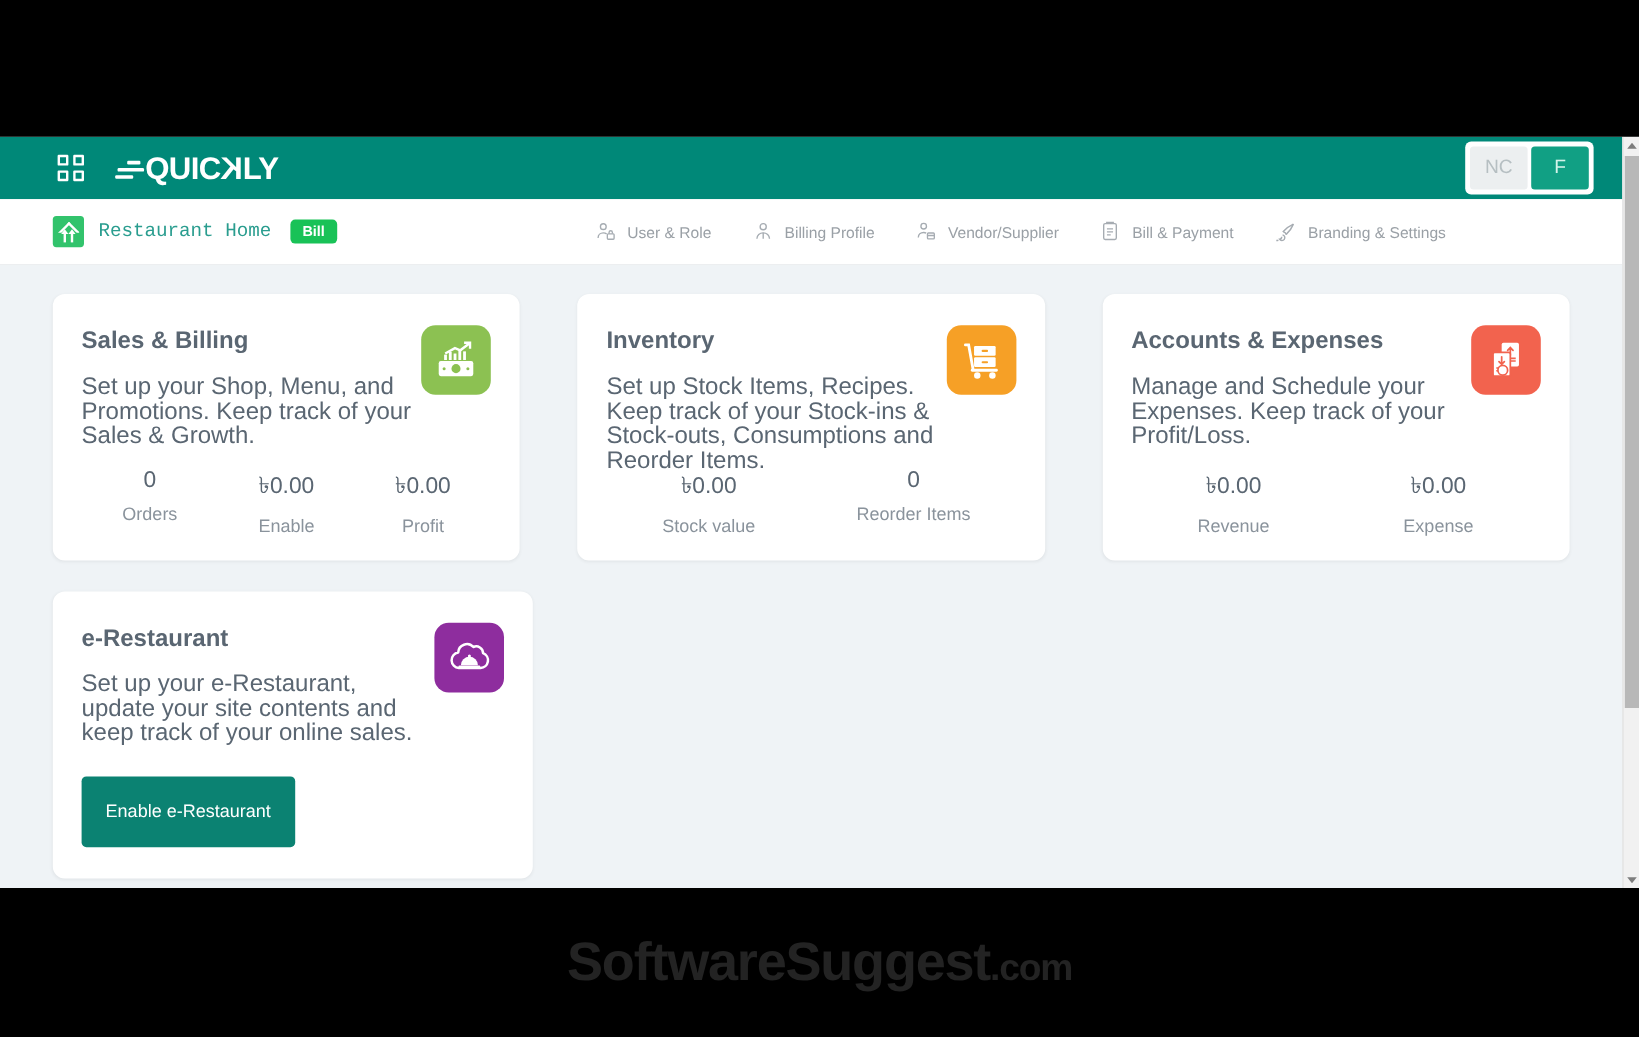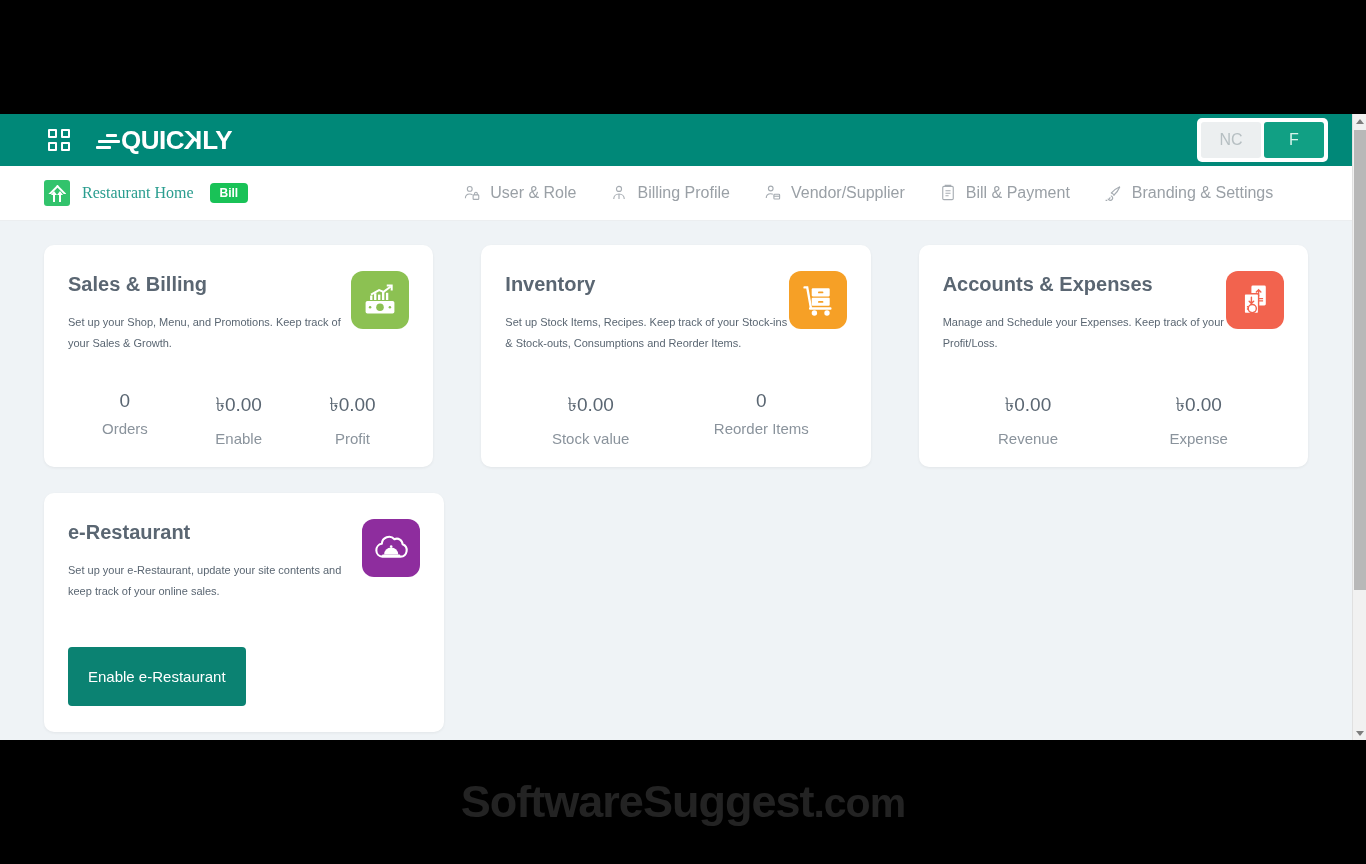--- a/index.html
+++ b/index.html
@@ -98,21 +98,21 @@
     align-items: center;
   }
   .seg {
     display: flex;
     background: #ffffff;
     border-radius: 5px;
     padding: 4px;
     gap: 3px;
   }
   .seg .opt {
-    width: 60px;
+    width: 48px;
     height: 36px;
     display: flex;
     align-items: center;
     justify-content: center;
     font-size: 16px;
     border-radius: 3px;
     cursor: pointer;
     font-family: "Liberation Sans", sans-serif;
   }
   .seg .opt.inactive { background: #eceff0; color: #b6bfc2; }
@@ -172,21 +172,21 @@
     left: -2px; top: -3px;
     border-left: 3px solid transparent;
     border-right: 3px solid transparent;
     border-bottom: 4px solid #ffffff;
   }
 
   .home-text {
     margin-left: 12px;
     color: #2a9d8f;
     font-size: 16px;
-    font-family: Liberation Serif, serif;
+    font-family: Liberation Mono, monospace;
   }
   .free-badge {
     margin-left: 16px;
     background: #19c257;
     color: #ffffff;
     font-size: 12px;
     font-weight: 700;
     border-radius: 4px;
     padding: 4px 10px;
     line-height: 1;
@@ -197,21 +197,21 @@
     margin-left: 215px;
     display: flex;
     align-items: center;
     gap: 34px;
   }
   .nav-item {
     display: flex;
     align-items: center;
     gap: 9px;
     color: #9aa0a6;
-    font-size: 16px;
+    font-size: 13px;
     cursor: pointer;
     white-space: nowrap;
     font-family: "Liberation Sans", sans-serif;
   }
   .nav-item svg { flex: none; display: block; }
 
   
   .content {
     position: absolute;
     left: 0; top: 107px;
@@ -245,21 +245,21 @@
   }
   .card-title {
     font-size: 20px;
     color: #5a6672;
     font-weight: 600;
     font-family: "Liberation Sans", sans-serif;
     padding-top: 6px;
   }
   .card-desc {
     margin-top: 16px;
-    font-size: 11px;
+    font-size: 20px;
     line-height: 20.5px;
     color: #5a6672;
     max-width: 290px;
     font-family: "Liberation Sans", sans-serif;
   }
 
   .card-icon {
     width: 58px; height: 58px;
     border-radius: 12px;
     flex: none;
@@ -353,21 +353,21 @@
     justify-content: center;
     pointer-events: none;
   }
   .watermark .wm-text {
     font-size: 45px;
     font-weight: 700;
     color: #232323;
     letter-spacing: -1px;
     font-family: "Liberation Sans", sans-serif;
   }
-  .watermark .wm-text .dom { font-size: 41px; text-align: center; }
+  .watermark .wm-text .dom { font-size: 31px; text-align: center; }
 </style>
 </head>
 <body>
 
 <div id="screen">
 
   <div id="viewport">
 
     <div class="appbar">
 

